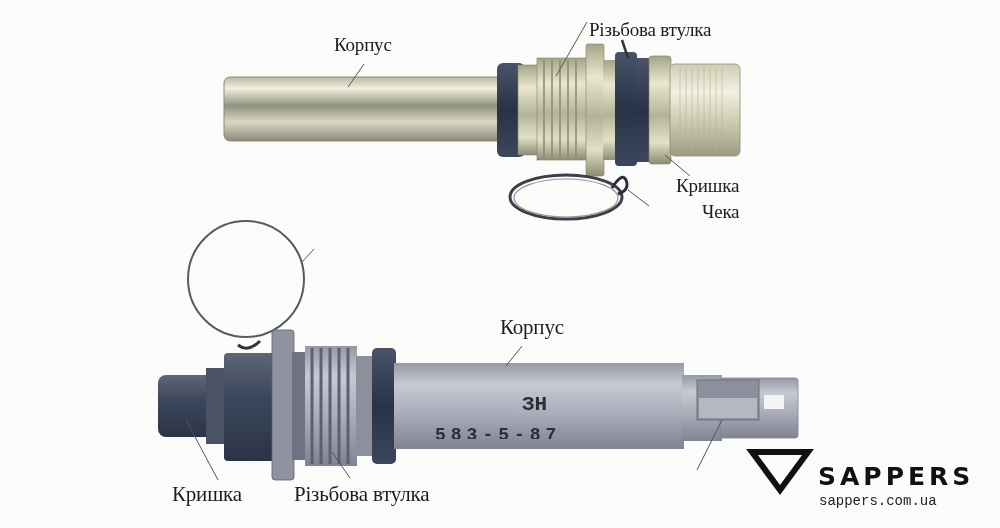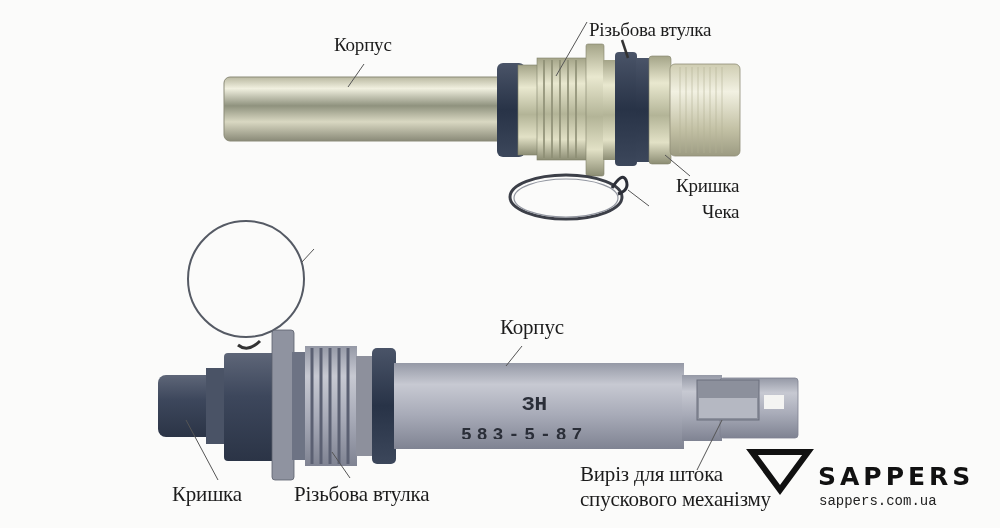--- a/index.html
+++ b/index.html
@@ -177,32 +177,28 @@
       <line x1="350" y1="478" x2="332" y2="452"></line>
       <line x1="697" y1="470" x2="722" y2="420"></line>
     </g>
 
     <g>
       <polygon points="752,452 808,452 780,490" fill="none" stroke="#111" stroke-width="6" stroke-linejoin="miter"></polygon>
     </g>
   </svg>
 
   <div class="marking" style="left:522px; top:393px; font-size:21px;">ЗН</div>
-  <div class="marking" style="left:461px; top:425px; font-size:18px; letter-spacing:5px; height:14px; overflow:hidden;">583-5-87</div>
+  <div class="marking" style="left:435px; top:425px; font-size:18px; letter-spacing:5px; height:14px; overflow:hidden;">583-5-87</div>
 
   <div class="label" style="left:334px; top:35px;">Корпус</div>
   <div class="label" style="left:589px; top:20px;">Різьбова втулка</div>
   <div class="label" style="left:676px; top:176px;">Кришка</div>
   <div class="label" style="left:655px; top:202px;margin-left:47px;">Чека</div>
 
   <div class="label big" style="left:500px; top:317px;">Корпус</div>
   <div class="label big" style="left:172px; top:484px;">Кришка</div>
   <div class="label big" style="left:294px; top:484px;">Різьбова втулка</div>
-  <div class="label big multi" style="left:580px; top:462px;">
-    <span>Виріз для штока</span><br>
-    <span>спускового механізму</span>
-  </div>
 
   <div class="logo">
     <div class="logo-name">SAPPERS</div>
     <div class="logo-url">sappers.com.ua</div>
   </div>
 </div>
 
 </body></html>

